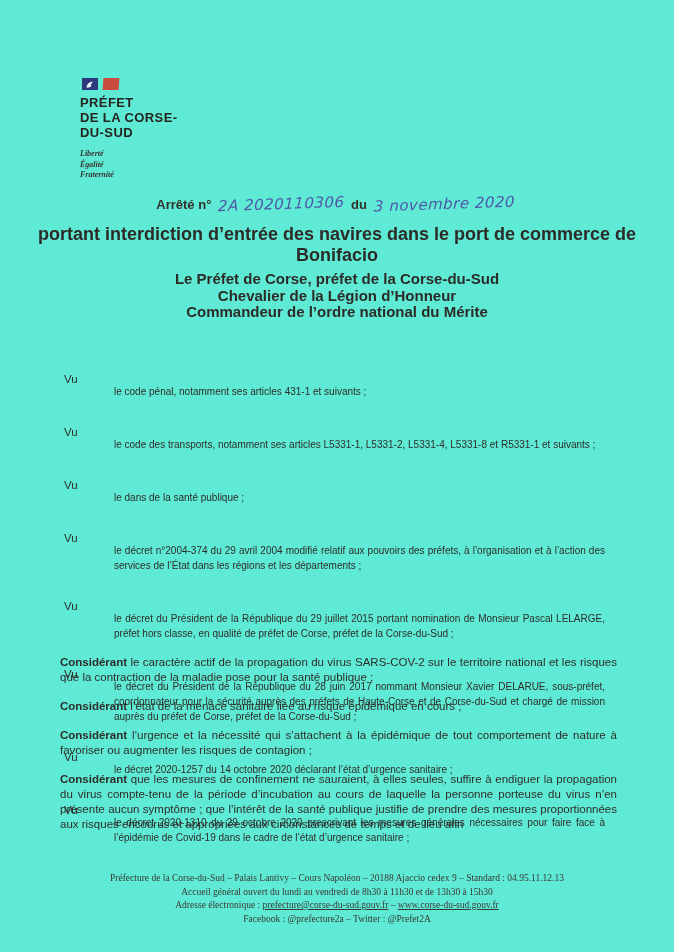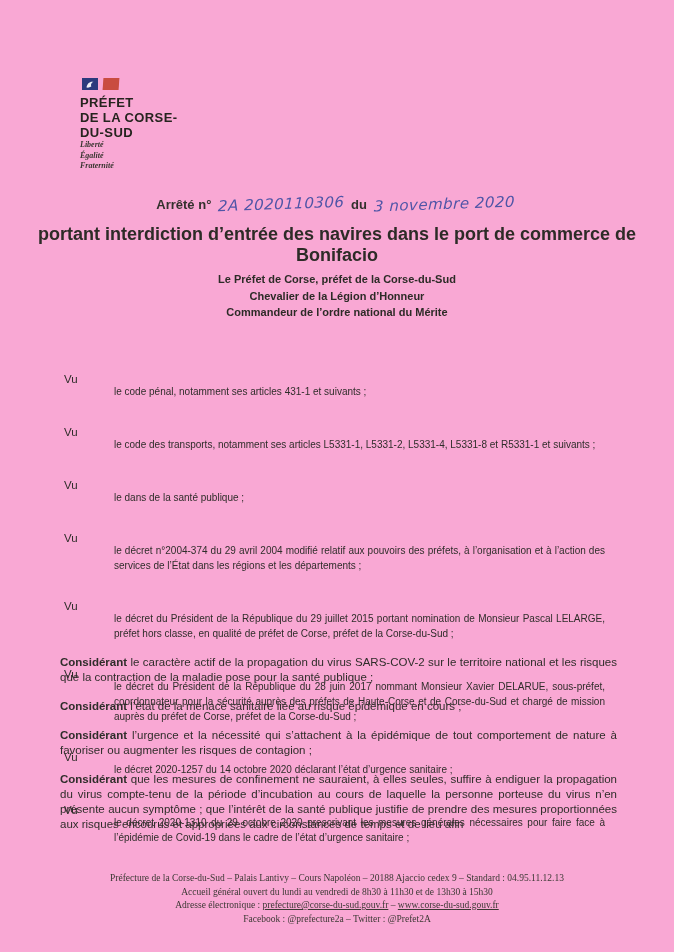--- a/index.html
+++ b/index.html
@@ -1,55 +1,55 @@
 <!DOCTYPE html>
 <html lang="fr"><head>
 <meta charset="utf-8">
 <style>
   html,body { margin:0; padding:0; }
   body { background:#dcdcdc; }
   .page {
     position:relative;
     width:674px; height:952px;
     margin:0 auto;
-    background:#f9a8d4;
+    background:#5eead4;
     font-family:"Liberation Sans", sans-serif;
     color:#2f2d2a;
     overflow:hidden;
   }
   
   .logo { position:absolute; top:78px; left:80px; }
   .flag { display:flex; gap:5px; margin:0 0 5px 2px; }
   .flag-part { width:16px; height:12px; display:block; }
   .flag-blue { background:#2c3a7d; position:relative; }
   .flag-blue svg { position:absolute; inset:0; width:100%; height:100%; }
   .flag-red { background:#c94c40; transform:skewX(-4deg); }
   .logo-title { font-weight:bold; font-size:13px; line-height:15px; letter-spacing:0.4px; color:#26241f; }
-  .motto { font-family:"Liberation Serif", serif; font-style:italic; font-weight:bold; font-size:8px; line-height:10.5px; color:#3a3631; }
+  .motto { margin-top:9px; font-family:"Liberation Serif", serif; font-style:italic; font-weight:bold; font-size:8px; line-height:10.5px; color:#3a3631; }
   
   .title-line {
     position:absolute; top:195px; left:0; width:100%;
     text-align:center; font-weight:bold; font-size:13px; color:#33312d;
     white-space:nowrap;
   }
   .hand {
     font-family:"DejaVu Sans", sans-serif;
     font-style:italic; font-weight:normal;
     color:#4f55a7; font-size:15px;
     display:inline-block; transform:rotate(-2deg) skewX(-4deg);
     letter-spacing:0.5px; margin:0 3px;
   }
   .subtitle {
     position:absolute; top:224px; left:0; width:100%;
     text-align:center; font-weight:bold; font-size:18px; color:#2d2b27;
   }
   
   .heading {
     position:absolute; top:271px; left:0; width:100%;
-    text-align:center; font-weight:bold; font-size:11px; line-height:16.5px; color:#2d2b27;
+    text-align:center; font-weight:bold; font-size:15px; line-height:16.5px; color:#2d2b27;
   }
   
   .vu-section { position:absolute; top:372px; left:64px; width:553px; }
   .vu-item { display:flex; margin-bottom:14px; }
   .vu-label { flex:0 0 38px; font-size:11.5px; line-height:15px; }
   .vu-text { flex:1; margin:12px; font-size:10px; line-height:15px; text-align:justify; }
   
   .cons-section { position:absolute; top:655px; left:60px; width:557px; }
   .cons-item { margin:0 0 14px 0; font-size:11.5px; line-height:15px; text-align:justify; }
   .cons-item b { font-weight:bold; }

